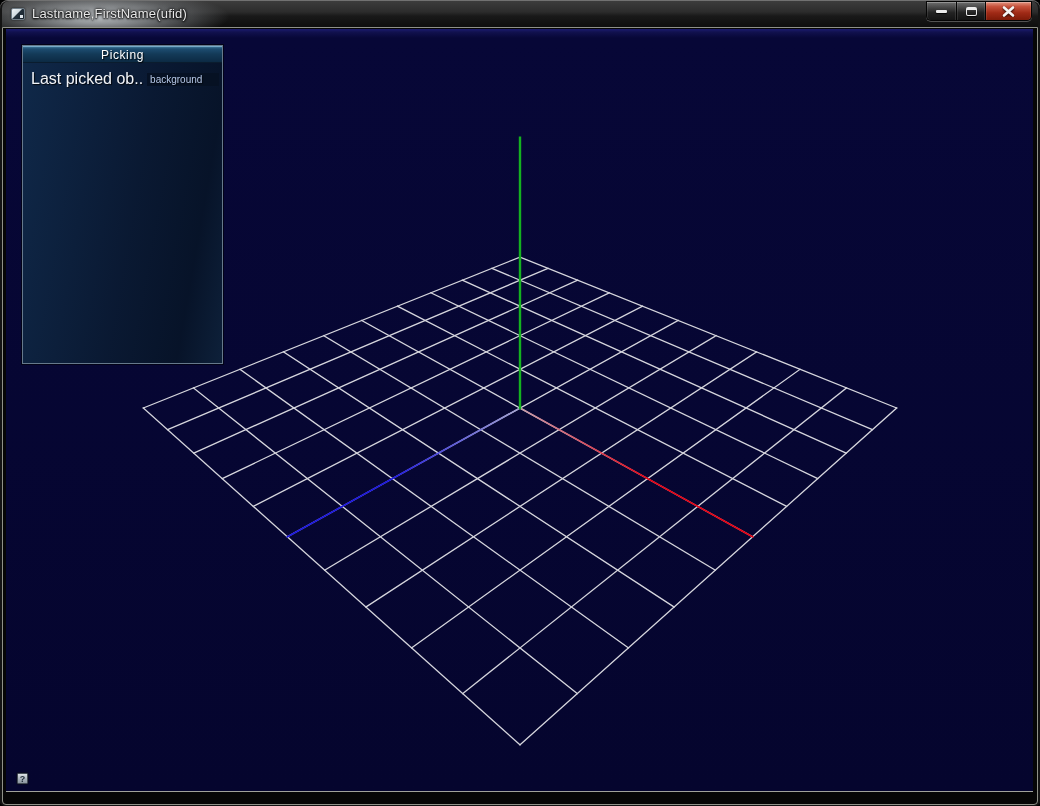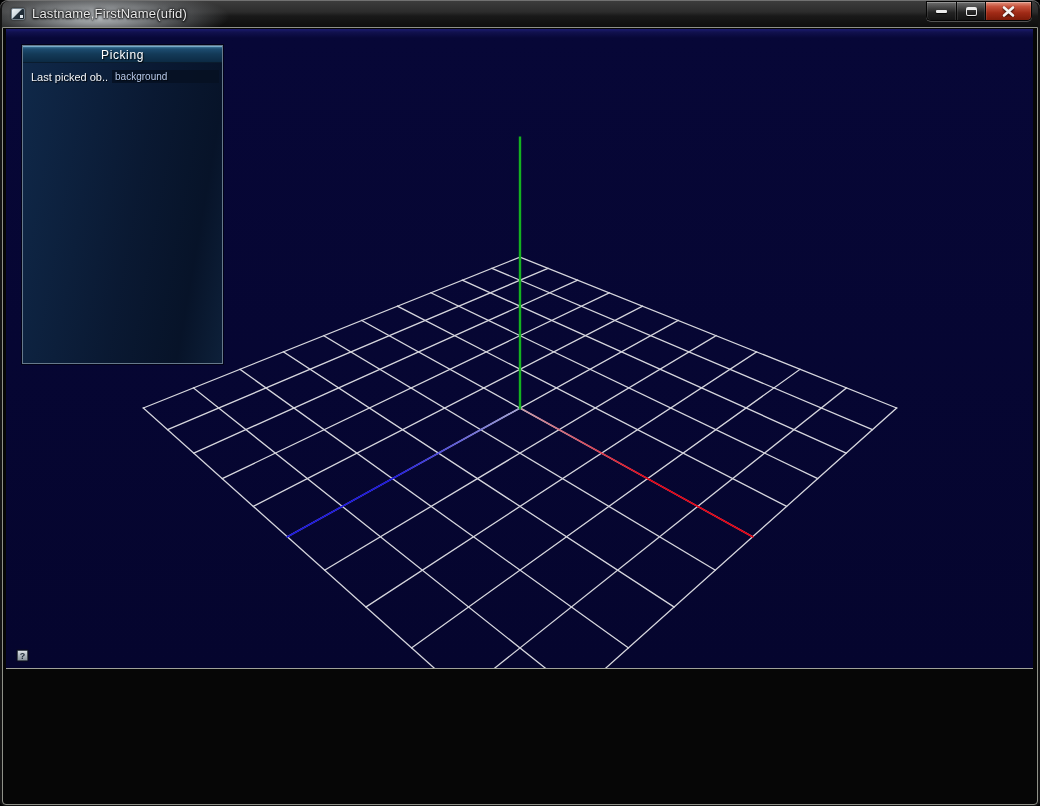--- a/index.html
+++ b/index.html
@@ -44,39 +44,39 @@
                box-shadow:0 1px 1px rgba(0,0,0,.9); }
   .glyph-max { width:11px; height:9px; border:1px solid #ececec; border-top-width:3px;
                border-radius:2px; box-shadow:0 1px 1px rgba(0,0,0,.9); }
   .glyph-close { display:block; }
 
   
   .lowerframe { position:absolute; left:2px; top:27px; right:2px; bottom:1px;
                 border:1px solid #8f9189; border-radius:0 0 4px 4px; background:#060606; }
 
   
-  .client { position:absolute; left:3px; top:1px; width:1027px; height:640px;
+  .client { position:absolute; left:3px; top:1px; width:1027px; height:763px;
             border-bottom:1px solid #a0a29a;
             background:linear-gradient(180deg,#1b1b70 0px,#11114e 3px,#070737 9px,#05052e 100%);
             overflow:hidden; cursor:default; }
   svg.scene { position:absolute; left:0; top:0; width:1027px; height:762px; display:block; }
 
   
   .panel { position:absolute; left:16px; top:16px; width:201px; height:319px;
            border:1px solid #66798c; box-shadow:0 0 0 1px rgba(0,0,0,.55);
            background:linear-gradient(100deg, rgba(16,42,74,.96) 0%, rgba(10,26,50,.94) 55%,
                                       rgba(7,20,40,.94) 82%, rgba(14,34,58,.94) 100%); }
   .panel-header { height:17px; line-height:16px; text-align:center;
                   border-bottom:1px solid #0a1c2e; cursor:move;
                   background:linear-gradient(180deg,#4b87a8 0%,#1d4c70 18%,#133a58 50%,#0c2a44 100%);
                   box-shadow: inset 0 1px 0 rgba(160,210,235,.55); }
   .panel-header span { font-size:12px; color:#ffffff; letter-spacing:.6px;
                        text-shadow:1px 1px 1px rgba(0,0,0,.85); }
   .panel-row { display:flex; align-items:center; margin:7px 3px 0 8px; }
-  .panel-label { font-size:11px; color:#f2f4f8; white-space:nowrap;
+  .panel-label { font-size:16px; color:#f2f4f8; white-space:nowrap;
                  text-shadow:1px 1px 1px rgba(0,0,0,.85); margin-right:4px; }
   .panel-value { flex:1; font-size:10px; color:#b6c8e8; padding:1px 3px;
                  background:rgba(6,16,34,.85); text-shadow:1px 1px 1px rgba(0,0,0,.7);
                  white-space:nowrap; }
 
   
   .help-btn { position:absolute; left:11px; bottom:7px; width:11px; height:11px;
               border:1px solid #454d55; border-radius:1px; cursor:pointer;
               background:linear-gradient(180deg,#dde2e6 0%,#aab3bb 55%,#8d97a0 100%);
               font-size:9px; font-weight:bold; color:#1d2936; line-height:10px;

